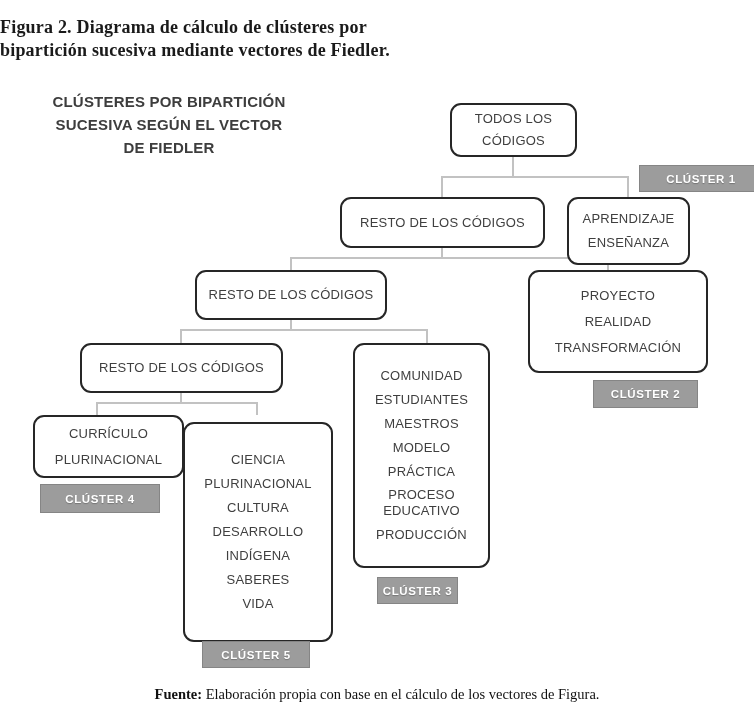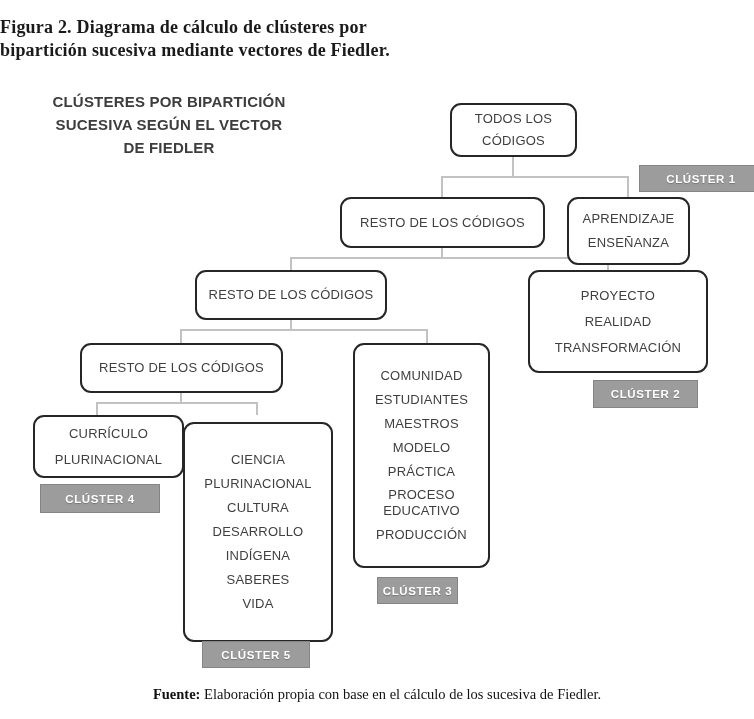--- a/index.html
+++ b/index.html
@@ -205,16 +205,16 @@
 
   <div class="badge" style="left:40px;top:484px;width:120px;height:29px;">
     <span>CLÚSTER 4</span>
   </div>
 
   <div class="badge" style="left:202px;top:641px;width:108px;height:27px;">
     <span>CLÚSTER 5</span>
   </div>
 
   <div class="source">
-    <span class="src-label">Fuente:</span><span> Elaboración propia con base en el cálculo de los sucesiva de Fiedler.</span>
+    <span class="src-label">Fuente:</span><span> Elaboración propia con base en el cálculo de los vectores de Figura.</span>
   </div>
 
 </div>
 
 </body></html>

